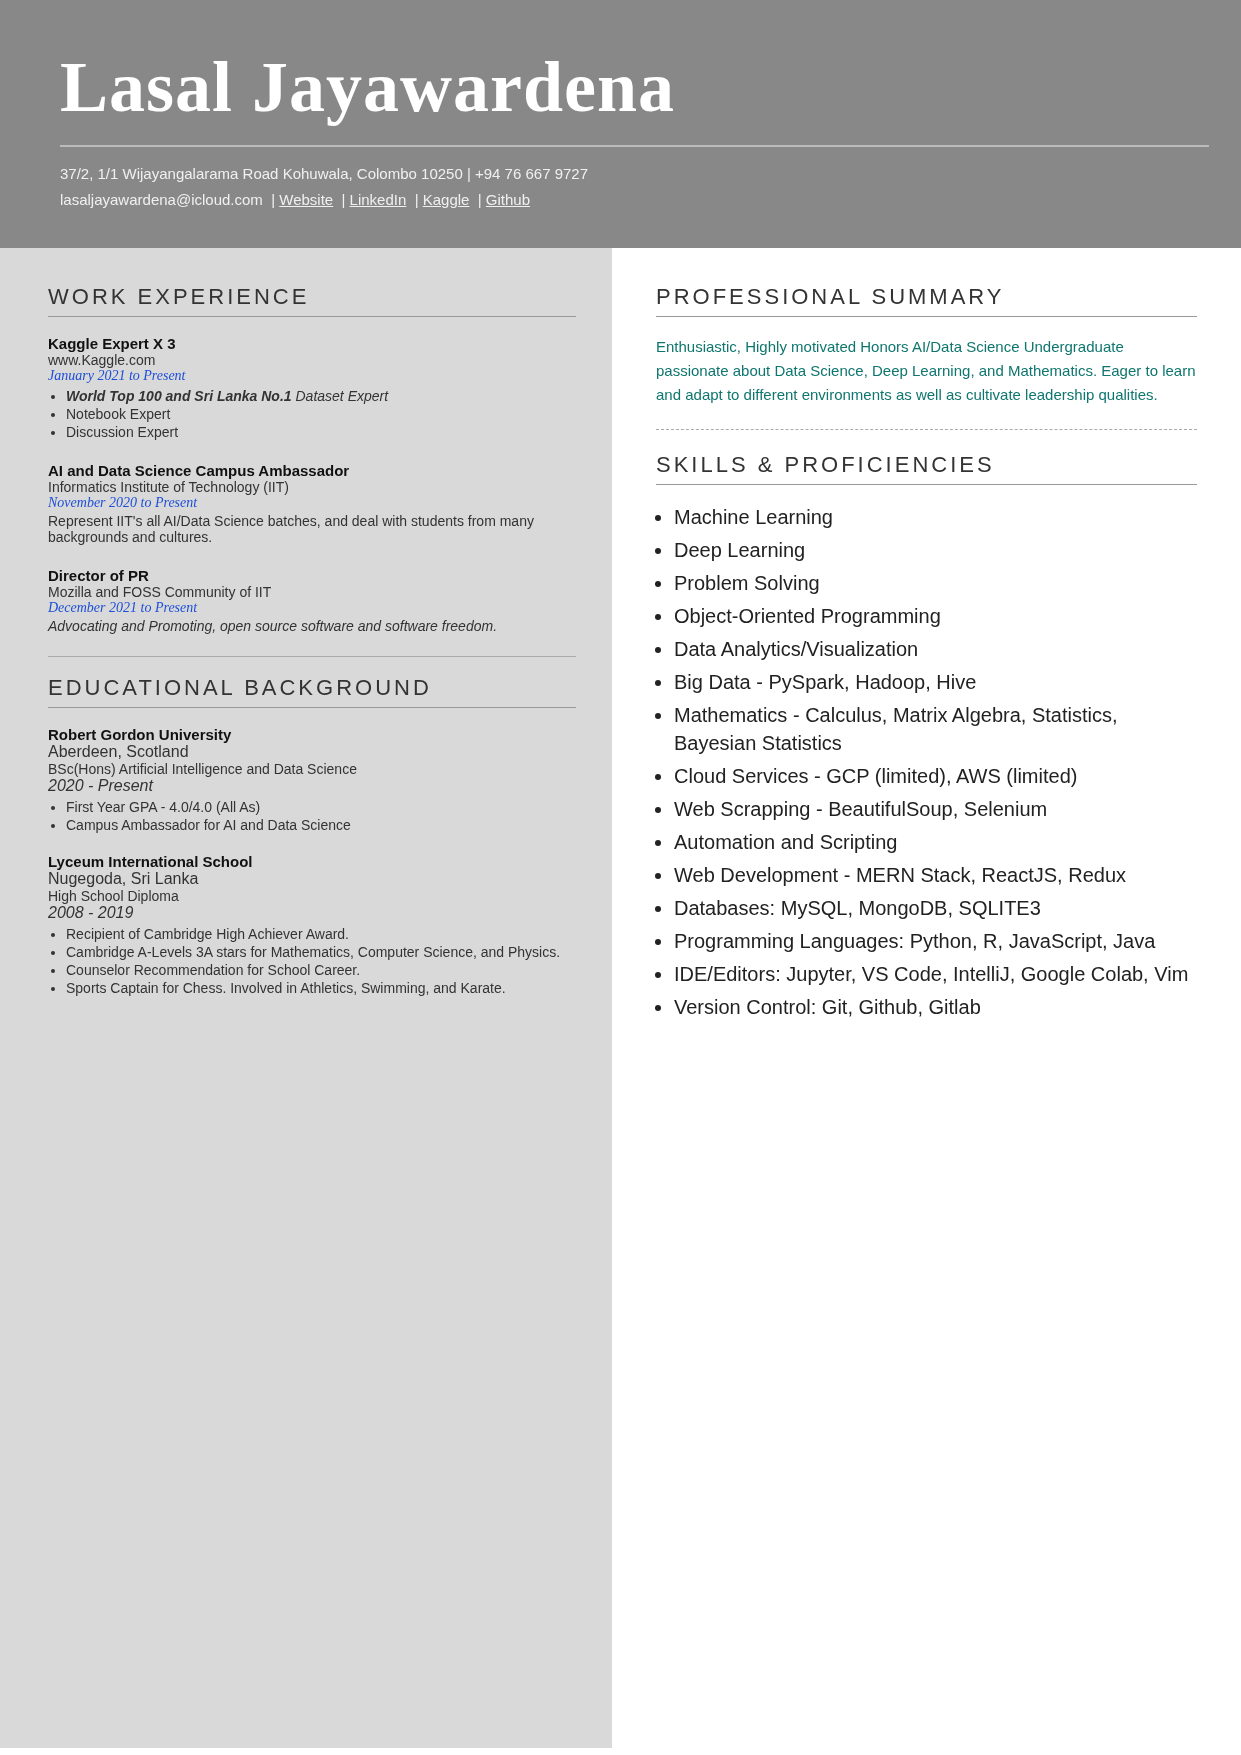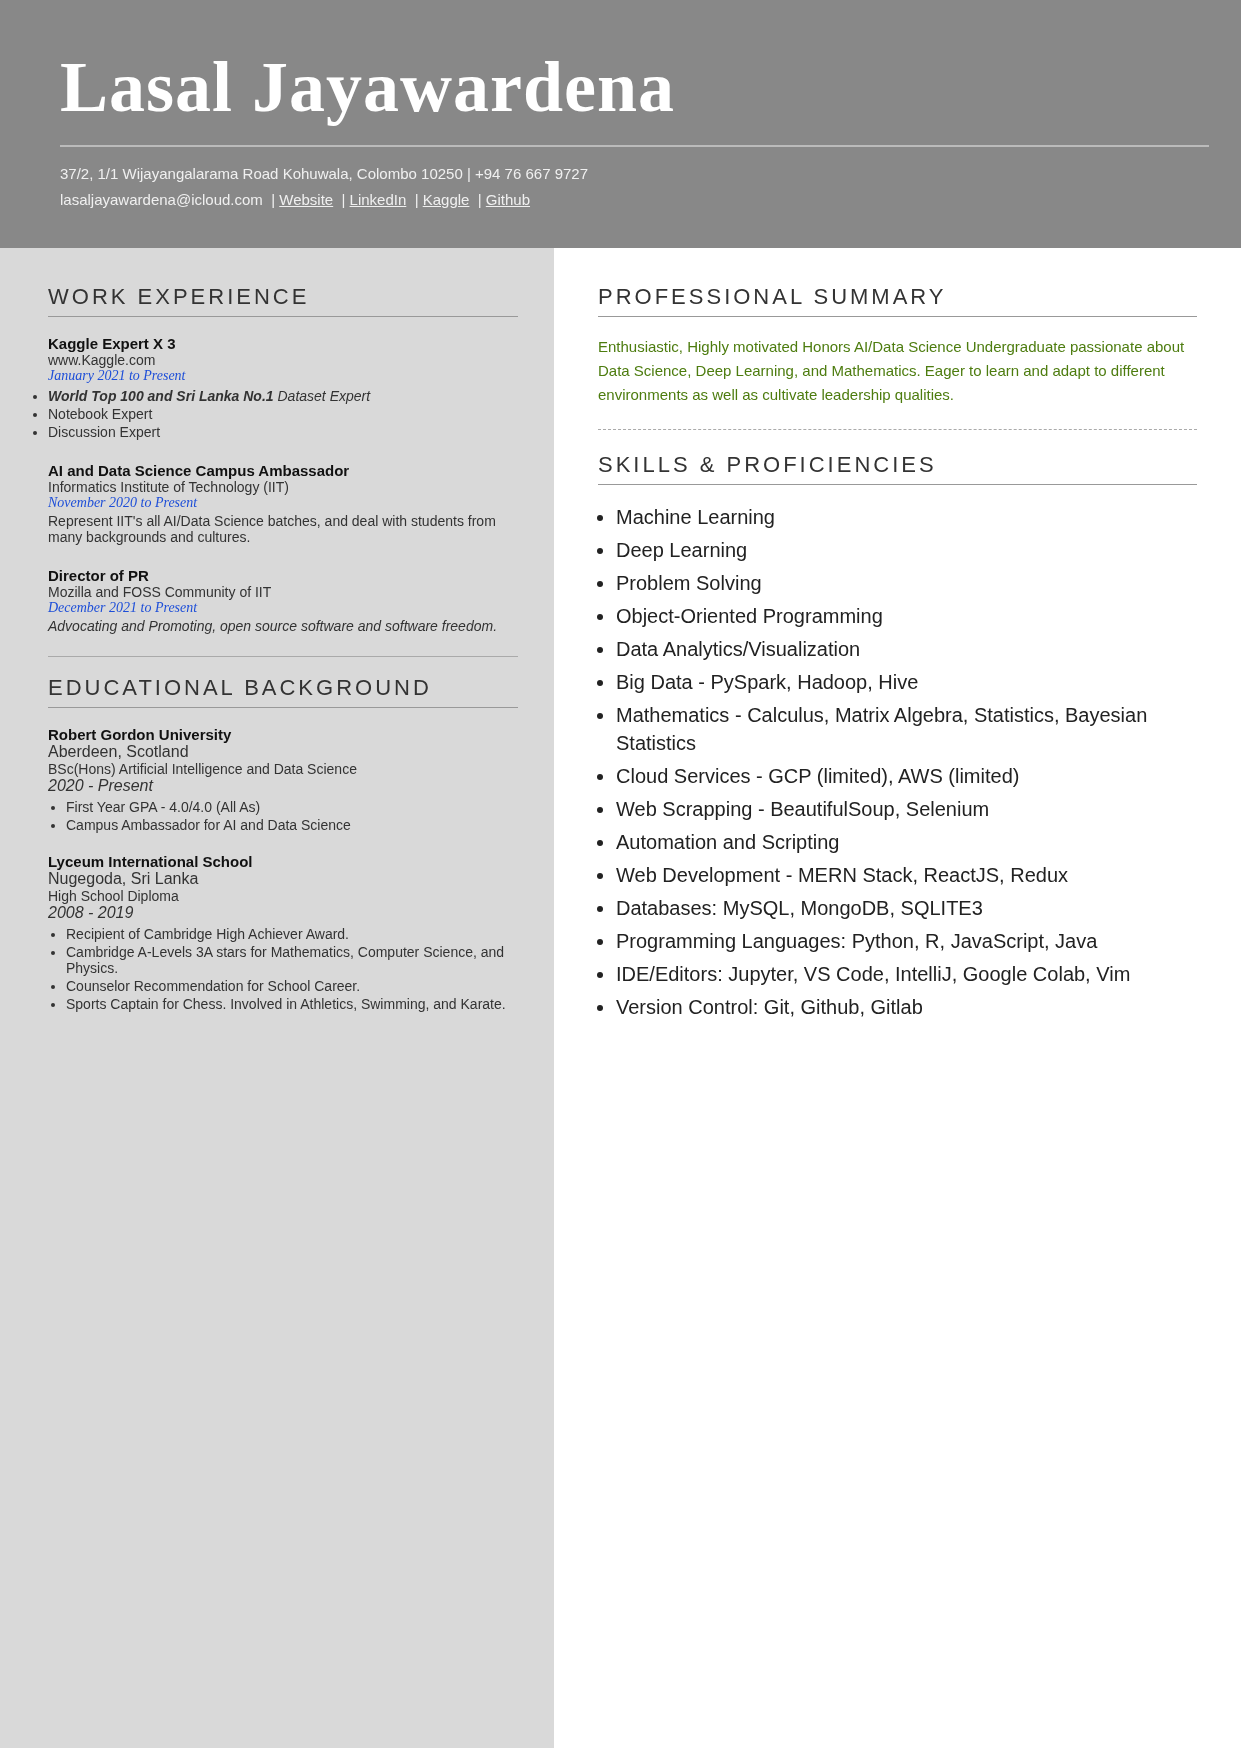--- a/index.html
+++ b/index.html
@@ -42,21 +42,21 @@
 
     
     .main-content {
       display: flex;
       flex-direction: row;
       background: #fff;
     }
 
     
     .left-col {
-      width: 554px;
+      width: 612px;
       background: #d9d9d9;
       padding: 36px 36px 40px 48px;
       min-height: 1500px;
     }
 
     
     .right-col {
       flex: 1;
       background: #fff;
       padding: 36px 44px 40px 44px;
@@ -96,20 +96,21 @@
       color: #1d4ed8;
       font-family: Liberation Serif, serif;
     }
     .job-desc {
       font-size: 14px;
       color: #333;
       font-family: Arial, sans-serif;
       margin-top: 2px;
     }
     .job-bullets {
+      margin-left: 18px;
       margin-top: 4px;
     }
     .job-bullets li {
       font-size: 14px;
       color: #333;
       font-family: Arial, sans-serif;
       margin-bottom: 2px;
       list-style-type: disc;
     }
     .bold-italic { font-weight: bold; font-style: italic; }
@@ -153,21 +154,21 @@
       font-size: 14px;
       color: #333;
       font-family: Arial, sans-serif;
       margin-bottom: 2px;
       list-style-type: disc;
     }
 
     
     .summary-text {
       font-size: 15px;
-      color: #4d7c0f;
+      color: #0f766e;
       font-family: Arial, sans-serif;
       line-height: 1.6;
       margin-bottom: 10px;
     }
     .right-divider {
       border: none;
       border-top: 1px dashed #aaa;
       margin: 22px 0 22px 0;
     }
 

